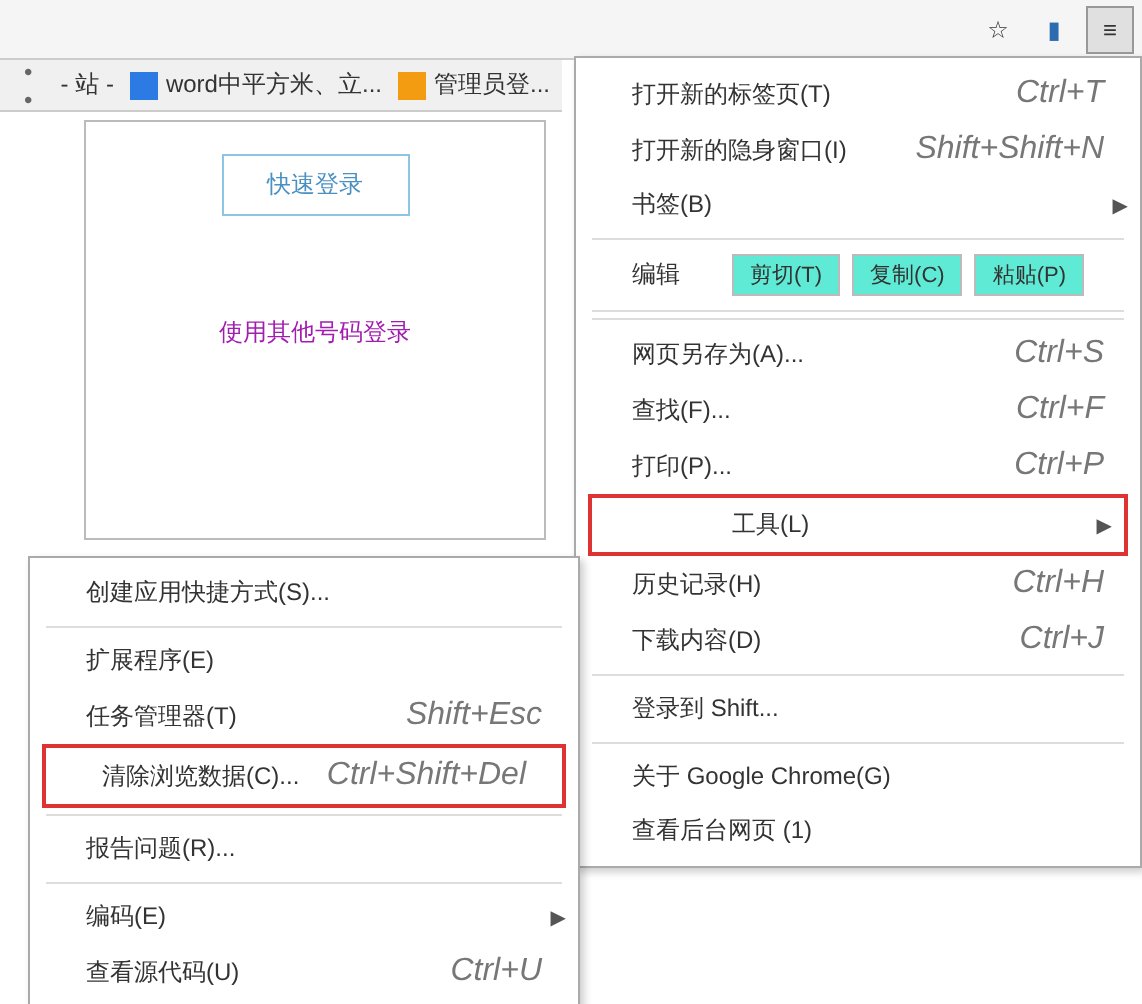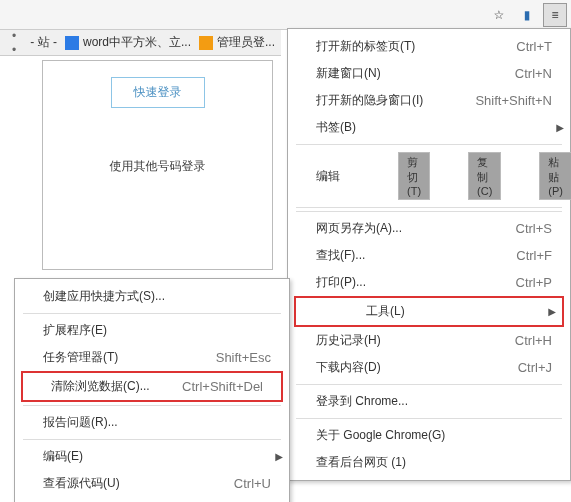--- a/index.html
+++ b/index.html
@@ -10,30 +10,30 @@
   .tbtn.active { border: 1px solid #999; background: #e0e0e0; }
   
   .tabbar { position: absolute; top: 30px; left: 0; right: 290px; height: 26px; background: #f0f0f0; border-bottom: 1px solid #ccc; display: flex; align-items: center; padding: 0 6px; gap: 8px; overflow: hidden; }
   .tab { display: flex; align-items: center; gap: 4px; white-space: nowrap; }
   .tab .ico { width: 14px; height: 14px; display: inline-block; }
   
   .content { position: absolute; top: 56px; left: 0; right: 290px; bottom: 0; background: #fff; }
   .content-inner { border: 1px solid #bbb; margin: 4px 8px 0 42px; padding: 10px; height: 210px; }
   .quick-login { border: 1px solid #8dc5e6; color: #4a90c2; padding: 6px 22px; display: inline-block; margin: 6px auto 0; }
   .quick-wrap { text-align: center; }
-  .alt-login { text-align: center; margin-top: 50px; color: #404040; }
+  .alt-login { text-align: center; margin-top: 50px; color: #a21caf; }
   
   .main-menu { position: absolute; top: 28px; right: 0; width: 284px; background: #fff; border: 1px solid #aaa; box-shadow: 2px 2px 4px rgba(0,0,0,.2); padding: 4px 0; }
   .mi { display: flex; align-items: center; justify-content: space-between; padding: 5px 18px 5px 28px; white-space: nowrap; position: relative; }
-  .mi .sc { color: #777; font-size: 13px; }
+  .mi .sc { color: #777; font-size: 16px; font-style: italic; }
   .mi .arr { position: absolute; right: 6px; color: #555; font-size: 10px; }
   .msep { height: 1px; background: #ddd; margin: 3px 8px; }
   .edit-row { display: flex; align-items: center; padding: 4px 10px 4px 28px; gap: 6px; }
   .edit-row .lbl { flex: 0 0 44px; }
-  .ebtn { border: 1px solid #bbb; padding: 2px 8px; background: #a3a3a3; font-size: 11px; margin-left: 32px; }
+  .ebtn { border: 1px solid #bbb; padding: 2px 8px; background: #5eead4; font-size: 11px; }
   .zoom-row { display: flex; align-items: center; padding: 4px 10px 4px 28px; gap: 6px; }
   .zoom-row .lbl { flex: 0 0 44px; }
   .zbtn { border: 1px solid #bbb; width: 22px; height: 22px; display: flex; align-items: center; justify-content: center; background: #f7f7f7; }
   .zval { width: 48px; text-align: center; }
   .fsbtn { border: 1px dashed #bbb; width: 22px; height: 22px; display: flex; align-items: center; justify-content: center; }
   .hl-tools { border: 2px solid #d33; margin: 0 6px; padding-left: 42px; }
   
   .sub-menu { position: absolute; top: 278px; left: 14px; width: 276px; background: #fff; border: 1px solid #aaa; box-shadow: 2px 2px 4px rgba(0,0,0,.2); padding: 4px 0; }
   .hl-clear { border: 2px solid #d33; margin: 0 6px; }
   
@@ -69,24 +69,20 @@
     <div class="alt-login">使用其他号码登录</div>
   </div>
 </div>
 
 <div class="main-menu">
   <div class="mi">
       <span>打开新的标签页(T)</span>
       <span class="sc">Ctrl+T</span>
     </div>
   <div class="mi">
-      <span>新建窗口(N)</span>
-      <span class="sc">Ctrl+N</span>
-    </div>
-  <div class="mi">
       <span>打开新的隐身窗口(I)</span>
       <span class="sc">Shift+Shift+N</span>
     </div>
   <div class="mi">
       <span>书签(B)</span>
       <span class="arr">▶</span>
     </div>
   <div class="msep"></div>
   <div class="edit-row">
     <span class="lbl">编辑</span>
@@ -117,21 +113,21 @@
   <div class="mi">
       <span>历史记录(H)</span>
       <span class="sc">Ctrl+H</span>
     </div>
   <div class="mi">
       <span>下载内容(D)</span>
       <span class="sc">Ctrl+J</span>
     </div>
   <div class="msep"></div>
   <div class="mi">
-      <span>登录到 Chrome...</span>
+      <span>登录到 Shift...</span>
     </div>
   <div class="msep"></div>
   <div class="mi">
       <span>关于 Google Chrome(G)</span>
     </div>
   <div class="mi">
       <span>查看后台网页 (1)</span>
     </div>
 
 </div>

